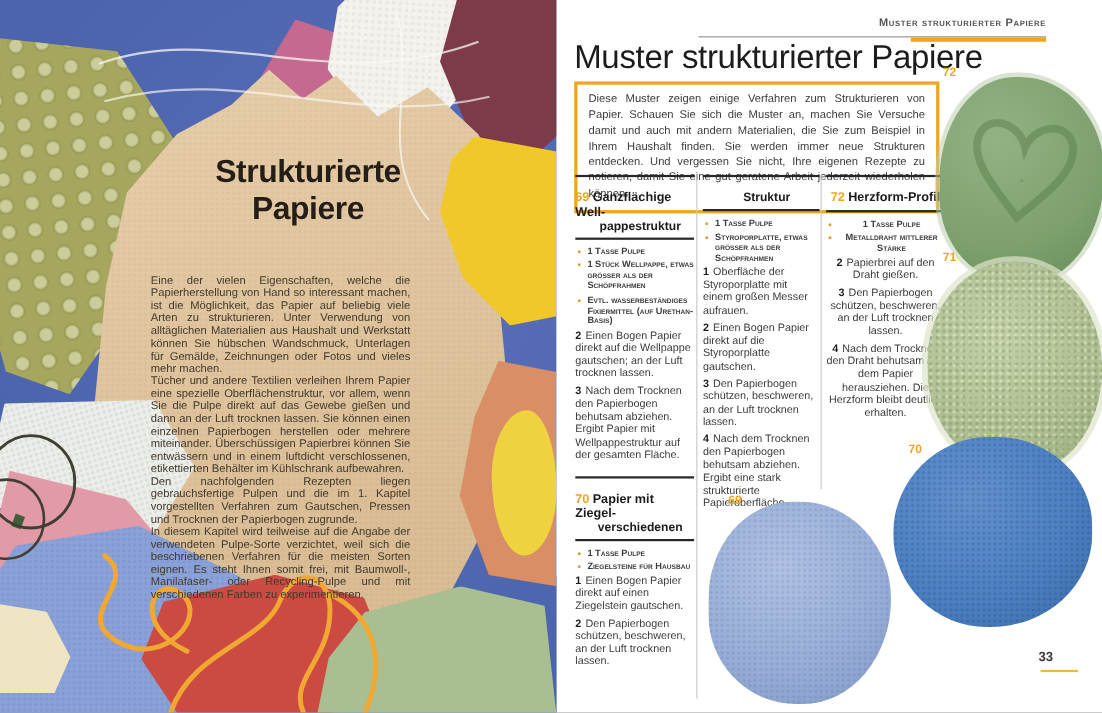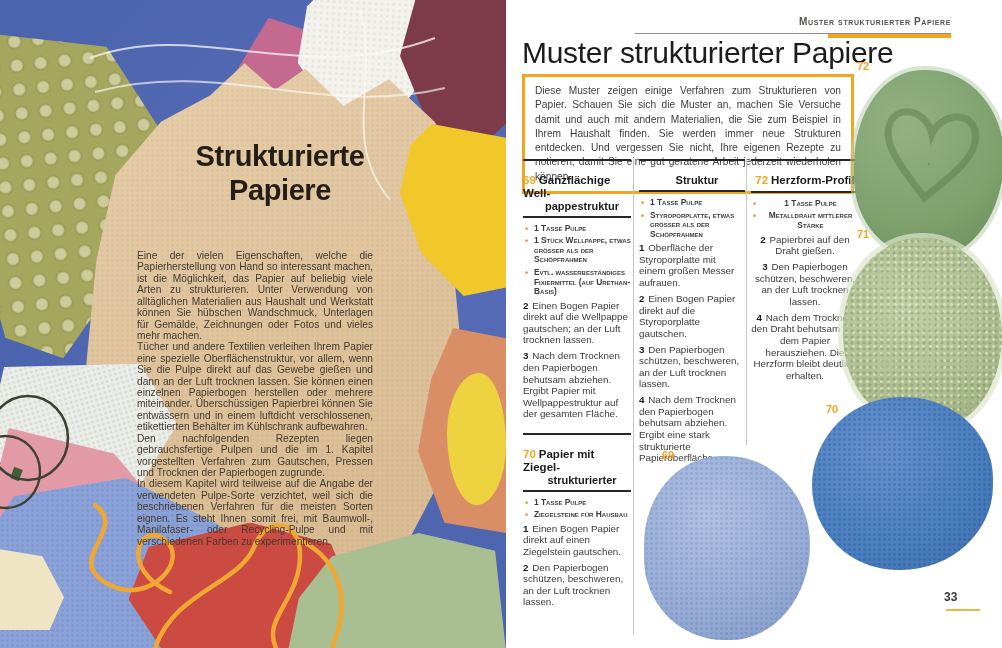--- a/index.html
+++ b/index.html
@@ -182,21 +182,21 @@
         <ul class="mats">
           <li><span class="bul">•</span><span>1 Tasse Pulpe</span></li>
           <li><span class="bul">•</span><span>1 Stück Wellpappe, etwas größer als der Schöpfrahmen</span></li>
           <li><span class="bul">•</span><span>Evtl. wasserbeständiges Fixiermittel (auf Urethan-Basis)</span></li>
         </ul>
         <p class="step"><b>2</b> <span>Einen Bogen Papier direkt auf die Wellpappe gautschen; an der Luft trocknen lassen.</span></p>
         <p class="step"><b>3</b> <span>Nach dem Trocknen den Papierbogen behutsam abziehen. Ergibt Papier mit Wellpappestruktur auf der gesamten Fläche.</span></p>
       </section>
       <section class="recipe">
         <div class="rhead"><span class="rnum">70</span><span>Papier mit Ziegel-</span></div>
-        <div class="rtitle2">strukturierter</div>
+        <div class="rtitle2">verschiedenen</div>
         <div class="rrule"></div>
         <ul class="mats">
           <li><span class="bul">•</span><span>1 Tasse Pulpe</span></li>
           <li><span class="bul">•</span><span>Ziegelsteine für Hausbau</span></li>
         </ul>
         <p class="step"><b>1</b> <span>Einen Bogen Papier direkt auf einen Ziegelstein gautschen.</span></p>
         <p class="step"><b>2</b> <span>Den Papierbogen schützen, beschweren, an der Luft trocknen lassen.</span></p>
 
       </section>
     </div>

